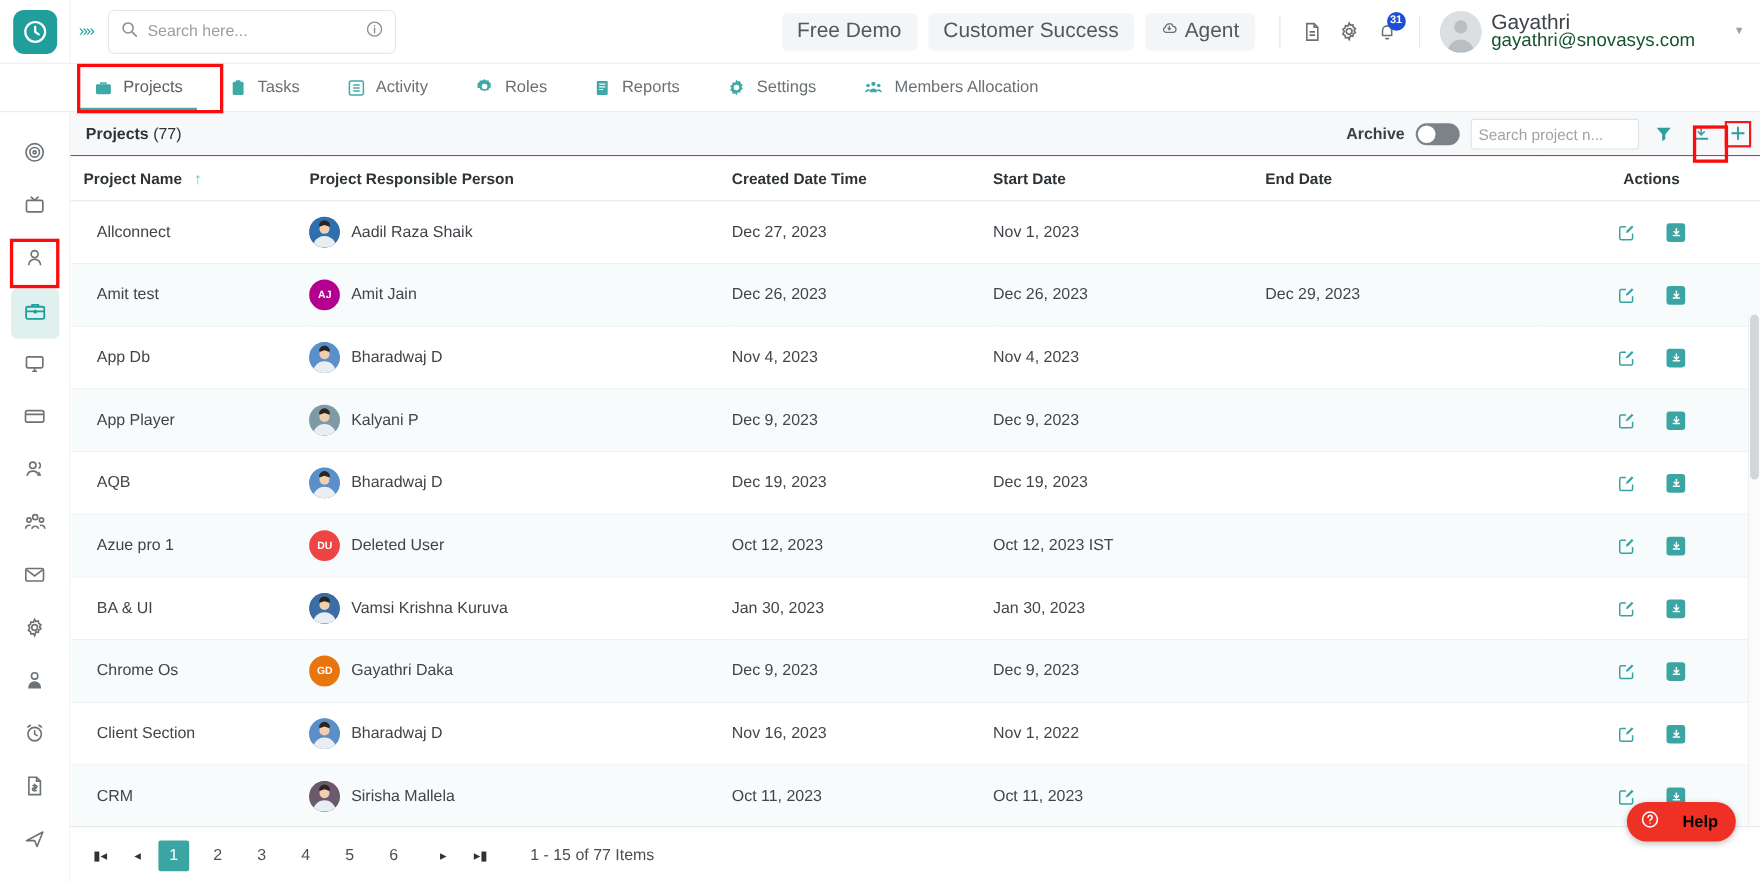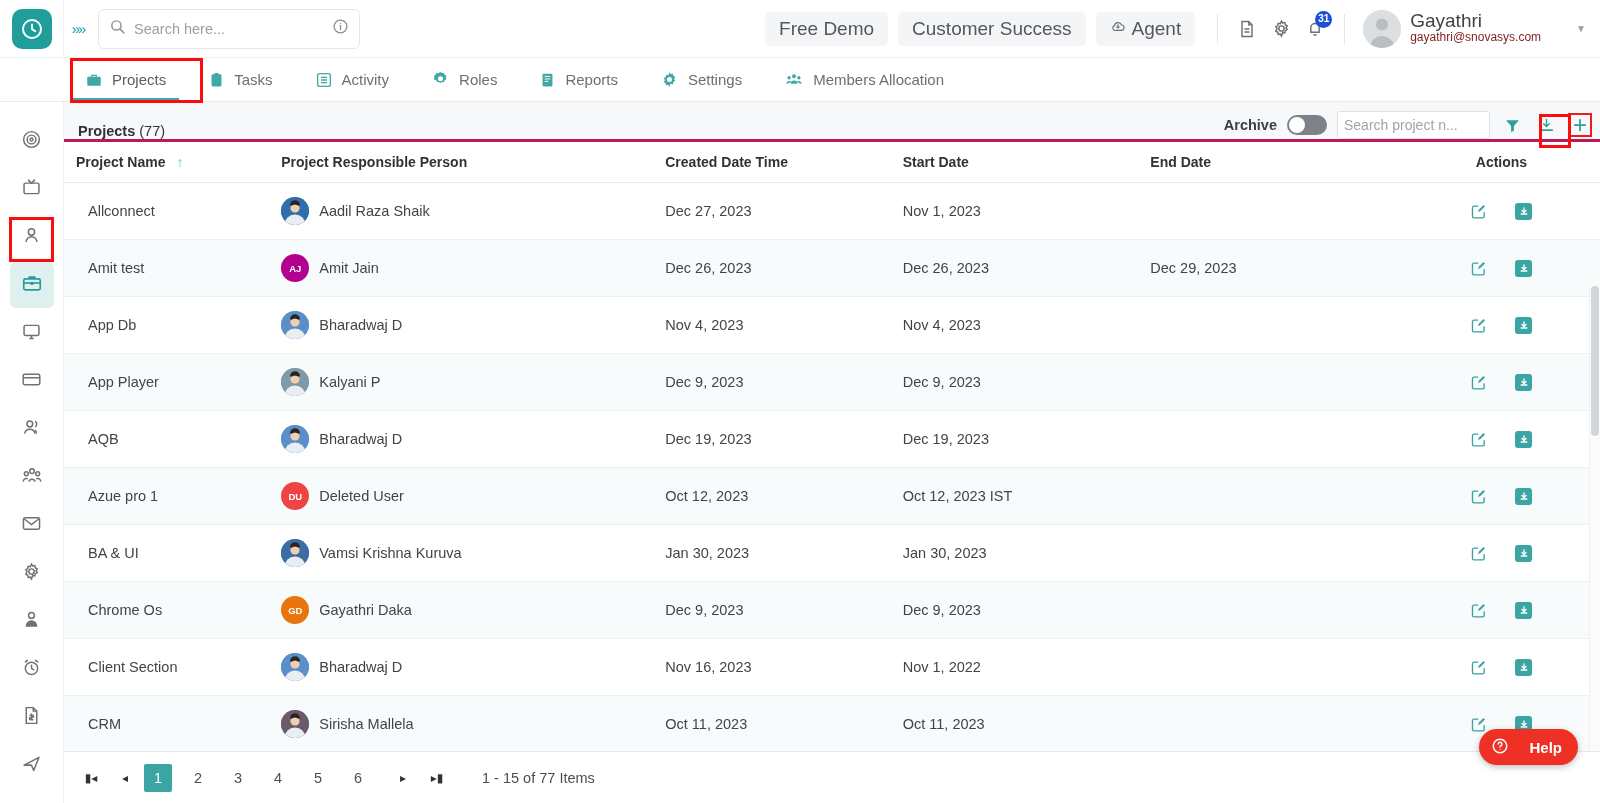--- a/index.html
+++ b/index.html
@@ -48,21 +48,21 @@
     position: absolute; top: -1px; right: 0px; background: #1d4ed8; color: #fff;
     font-size: 10px; line-height: 15px; min-width: 17px; height: 17px; border-radius: 9px;
     text-align: center; font-weight: 700; padding: 0 2px;
   }
   .user { display: flex; align-items: center; gap: 9px; margin-left: 6px; }
   .avatar-big {
     width: 38px; height: 38px; border-radius: 50%; background: #dadde1;
     display:flex; align-items:flex-end; justify-content:center; overflow:hidden;
   }
   .uname { font-size: 19px; color: #3f4448; line-height: 17px; }
-  .umail { font-size: 12px; color: #7f1d1d; line-height: 16px; }
+  .umail { font-size: 17px; color: #14532d; line-height: 16px; }
   .caret { margin-left: 26px; color:#9aa0a6; font-size: 10px; }
 
   
   .tabsbar {
     height: 44px; flex: 0 0 44px; display: flex; align-items: stretch;
     background: #fff; border-bottom: 1px solid #e9ebee; padding-left: 64px;
     position: relative; z-index: 15;
   }
   .tab {
     display: flex; align-items: center; gap: 9px; padding: 0 21px;
@@ -85,22 +85,22 @@
   .sb-item {
     width: 44px; height: 46px; display: flex; align-items: center; justify-content: center;
     color: #6d7276; cursor: pointer; border-radius: 6px; margin-bottom: 2px;
   }
   .sb-item.active { background: #dff0ef; color: #1f9e9c; }
 
   
   .content { flex: 1; min-width: 0; display: flex; flex-direction: column; background: #fff; }
 
   .panel-head {
-    height: 40px; flex: 0 0 40px; display: flex; align-items: flex-end;
-    background: #f7f8f9; border-bottom: 3px solid #be185d; padding-left: 14px; padding-right: 8px;
+    height: 40px; flex: 0 0 40px; display: flex; align-items: center;
+    background: #f7f8f9; border-bottom: 1px solid #be185d; padding-left: 14px; padding-right: 8px;
   }
   .panel-title { font-size: 14.5px; font-weight: 700; color: #2f3337; }
   .panel-title span.count { font-weight: 400; }
   .panel-tools { margin-left: auto; display: flex; align-items: center; gap: 10px; }
   .arch-label { font-size: 14.5px; font-weight: 700; color: #3a3f43; }
   .toggle {
     width: 40px; height: 20px; border-radius: 11px; background: #7c8288; position: relative;
   }
   .toggle .knob { position: absolute; left: 2px; top: 2px; width: 16px; height: 16px; border-radius: 50%; background: #fff; }
   .proj-search {
@@ -156,21 +156,21 @@
   .pg.active { background: #3aa5a3; color: #fff; border-radius: 2px; width: 28px; }
   .pg-info { margin-left: 26px; font-size: 14.5px; color: #4a4f53; }
 
   
   .vscroll { position: absolute; right: 0; top: 144px; width: 11px; bottom: 0; background: #fbfbfb; border-left: 1px solid #f0f0f0; }
   .vscroll .thumb { position: absolute; top: 0; left: 1px; width: 8px; height: 150px; border-radius: 5px; background: #d3d6d9; }
 
   
   .help {
     position: absolute; right: 22px; bottom: 38px; height: 36px; padding: 0 16px 0 12px;
-    border-radius: 18px; background: #ee3124; color: #ffffff; display: flex; align-items: center; gap: 20px;
+    border-radius: 18px; background: #ee3124; color: #000000; display: flex; align-items: center; gap: 20px;
     font-size: 15px; font-weight: 700; box-shadow: 0 2px 6px rgba(0,0,0,.25); z-index: 40; cursor:pointer;
   }
 
   
   .redbox { position: absolute; border: 3px solid #fb0d0d; pointer-events: none; z-index: 30; }
 </style>
 </head>
 <body>
 
 <div id="app">

